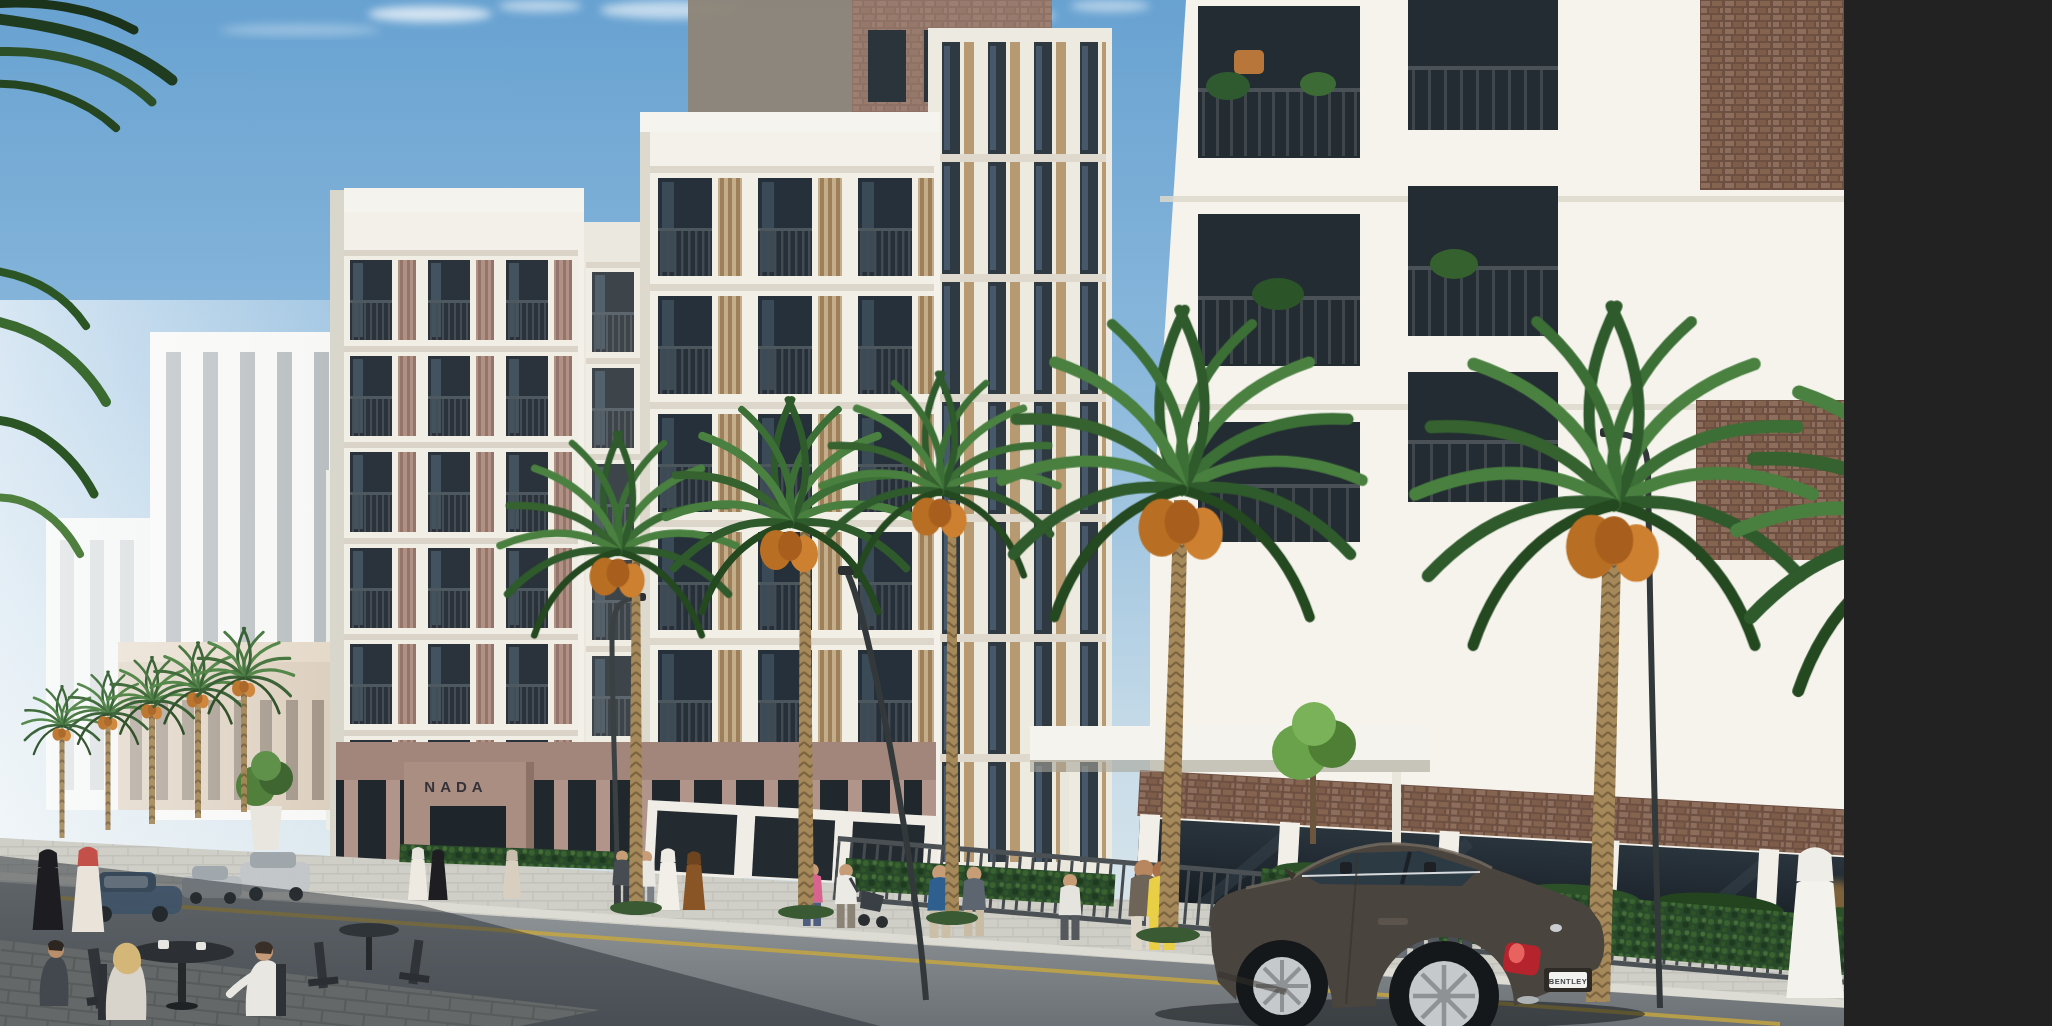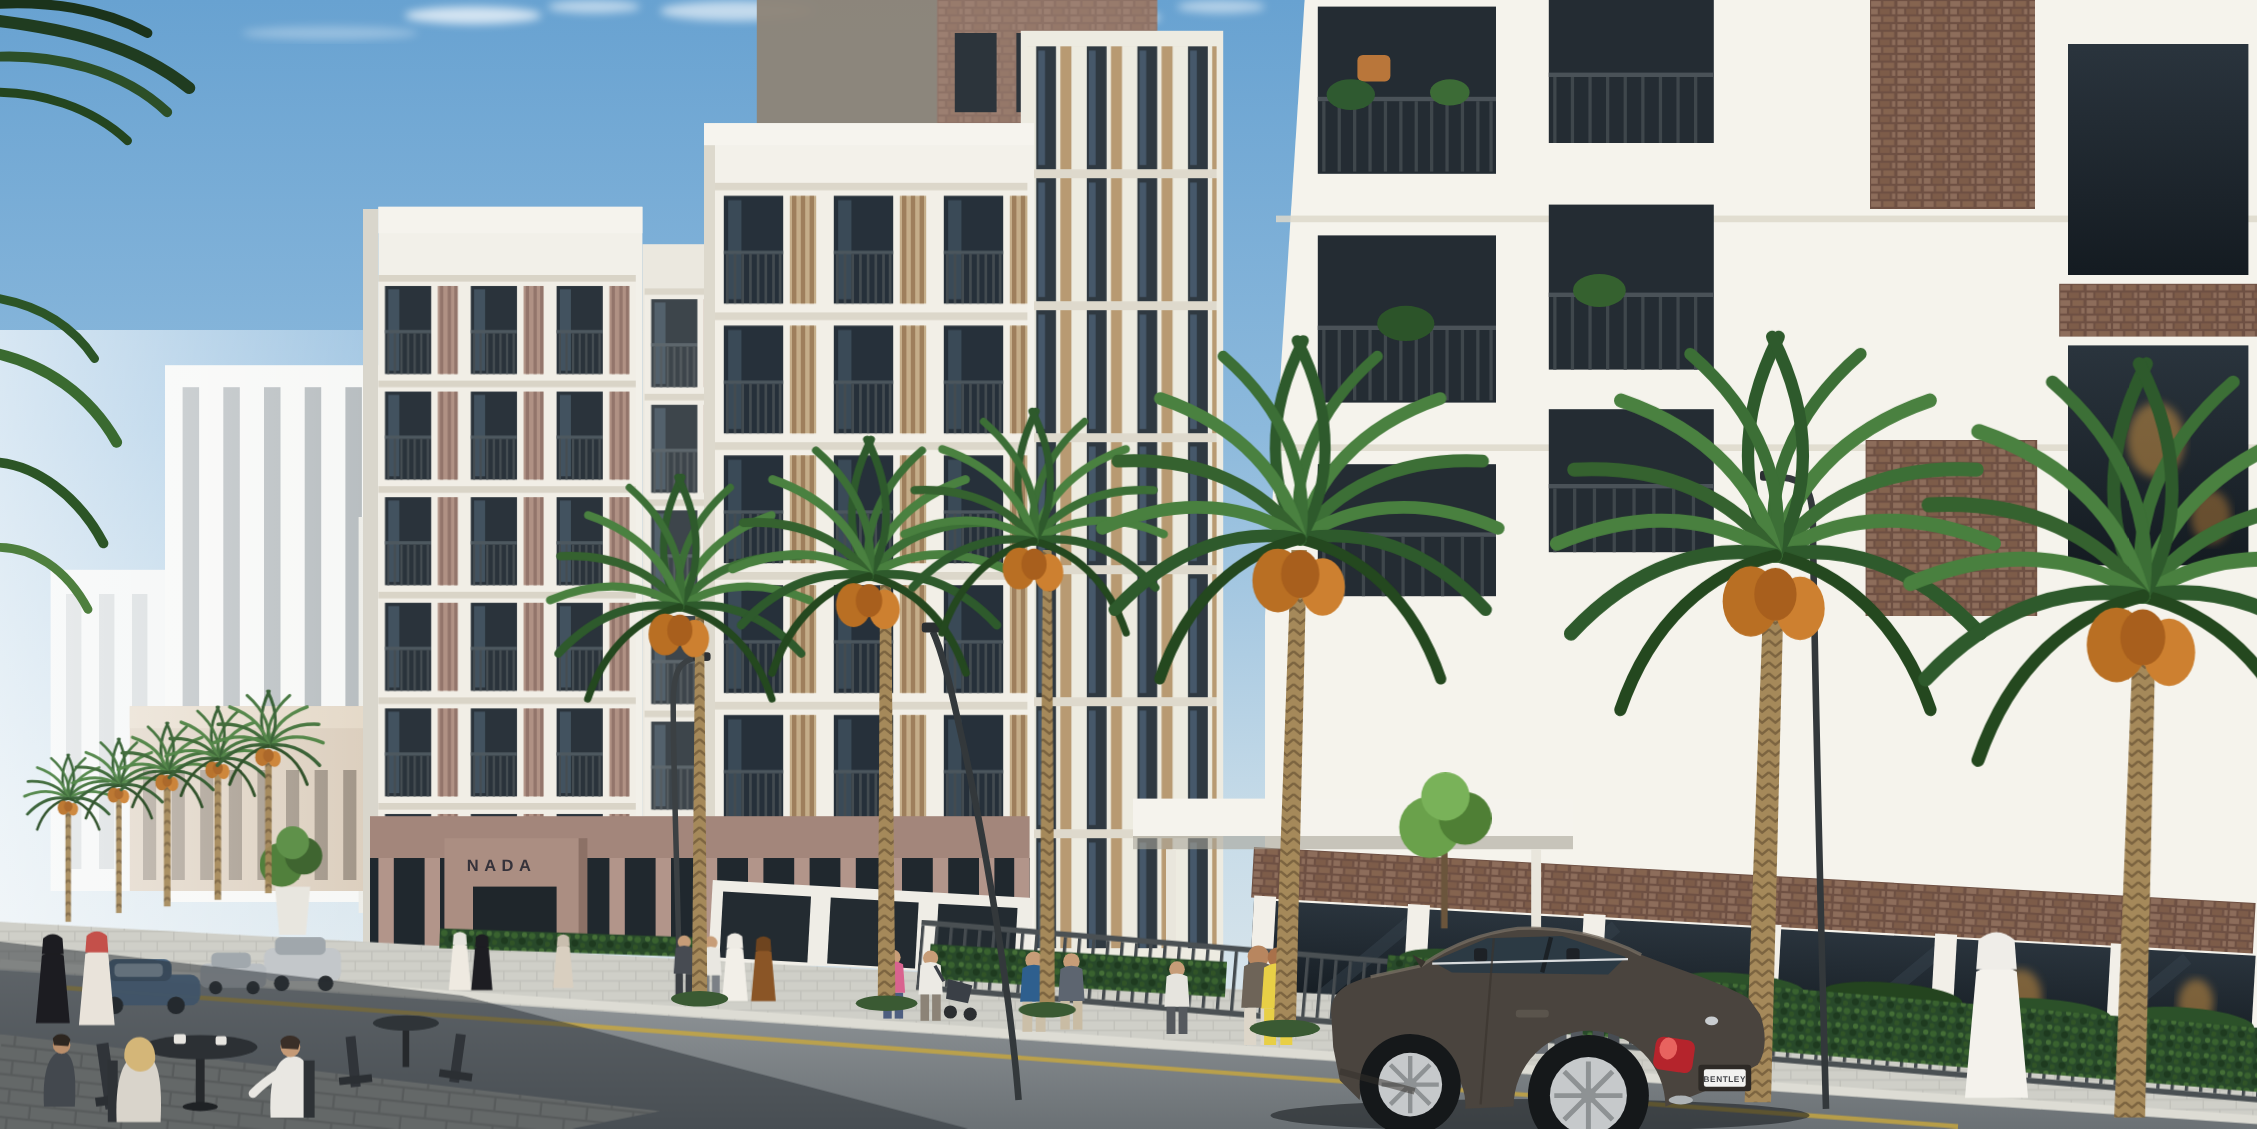--- a/index.html
+++ b/index.html
@@ -1,17 +1,17 @@
 <!DOCTYPE html>
 <html><head>
 <meta charset="utf-8">
 <style>
   html,body{margin:0;padding:0;background:#222;}
-  #stage{position:relative;width:2052px;height:1026px;overflow:hidden;
-         font-family:"Liberation Sans",sans-serif;}
+  #stage{position:relative;width:1800px;height:1026px;overflow:hidden;
+         font-family:"Liberation Sans",sans-serif;padding-left:44px;}
   #stage svg{position:absolute;left:0;top:0;}
   .skin{fill:var(--skin,#c79d78);}
   .shirt{fill:var(--c1,#8a8f94);}
   .pant{fill:var(--c2,#4c5156);}
   .robe{fill:var(--robe,#efeae1);}
   .scarf{fill:var(--scarf,#e3e1da);}
   text{font-family:"Liberation Sans",sans-serif;}
 </style>
 </head>
 <body>

